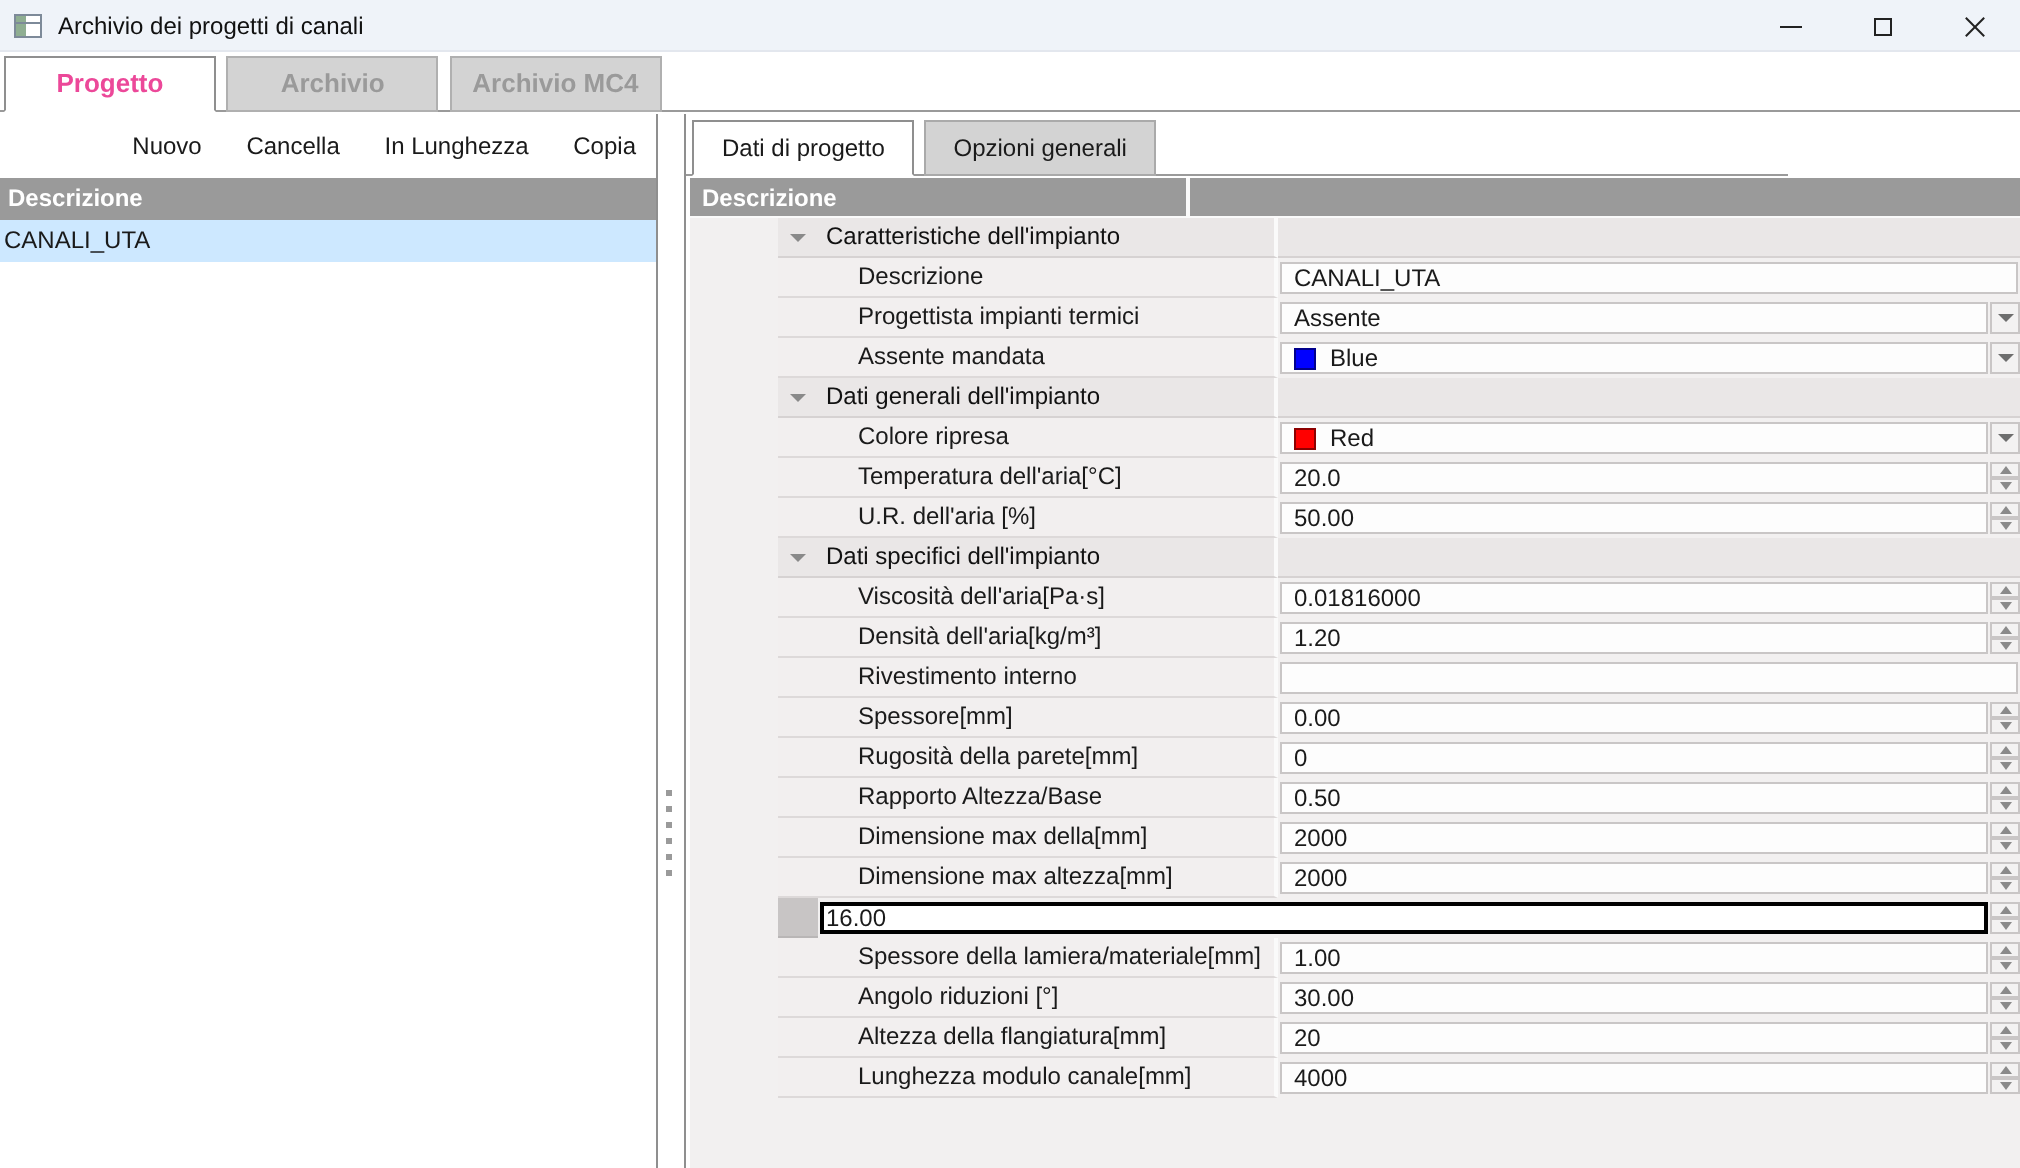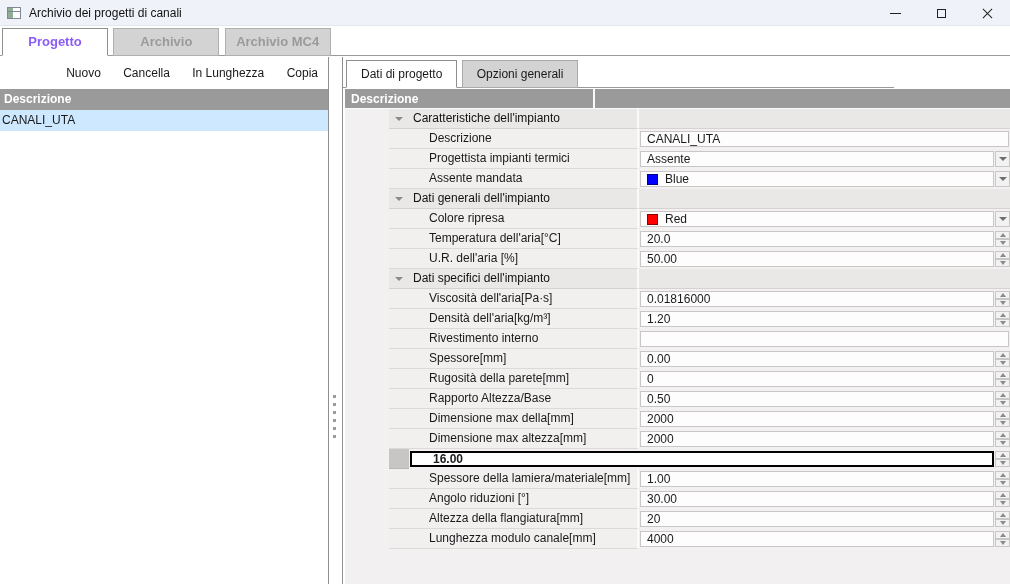--- a/index.html
+++ b/index.html
@@ -49,21 +49,21 @@
     background:#ffffff; border-bottom:1px solid #9a9a9a;
   }
   .mtab {
     position:relative; display:inline-block; height:28px; line-height:26px;
     margin:1px 0 -1px 2px; padding:0 10px; text-align:center;
     font-weight:bold; font-size:13px;
     border:1px solid #b0b0b0; background:#d3d3d3; color:#9a9a9a;
     min-width:106px; vertical-align:bottom;
   }
   .mtab.active {
-    background:#ffffff; color:#8b5cf6; border:1px solid #8f8f8f;
+    background:#ffffff; color:#ec4899; border:1px solid #8f8f8f;
     border-bottom:1px solid #ffffff; z-index:2;text-align:center;
   }
 
   
   .left-panel {
     position:absolute; left:0; top:57px; width:329px; height:527px;
     background:#ffffff; border-right:1px solid #8f8f8f;
   }
   .toolbar { height:32px; line-height:32px; text-align:right; padding-right:10px; }
   .tool-item { display:inline-block; margin-left:19px; color:#1a1a1a; cursor:default; }
@@ -132,21 +132,21 @@
 
   .field {
     position:absolute; left:1px; top:2px; height:16px; right:2px;
     background:#fdfdfd; border:1px solid #c9c6c6;
     line-height:14px; padding-left:6px; white-space:nowrap; overflow:hidden;
     display:flex; align-items:center;
   }
   .field.w-btn { right:17px; }
   .row.selected .gutter { background:#c8c5c5; border-bottom:1px solid #b9b6b6; }
   .row.selected .plabel { background:#d9d6d6; color:#333; }
-  .row.selected .field { border:2px solid #000; background:#ffffff; font-weight:bold; padding-left:21px; }
+  .row.selected .field { border:2px solid #000; background:#ffffff; font-weight:normal; padding-left:1px; }
 
   .swatch {
     display:inline-block; width:11px; height:11px; margin-right:7px;
     border:1px solid rgba(0,0,0,0.45); flex:0 0 auto;
   }
 
   .dd, .spin { position:absolute; right:1px; top:2px; width:15px; height:16px; }
   .dd {
     border:1px solid #c9c6c6; background:#f3f2f2;
     display:flex; align-items:center; justify-content:center;

